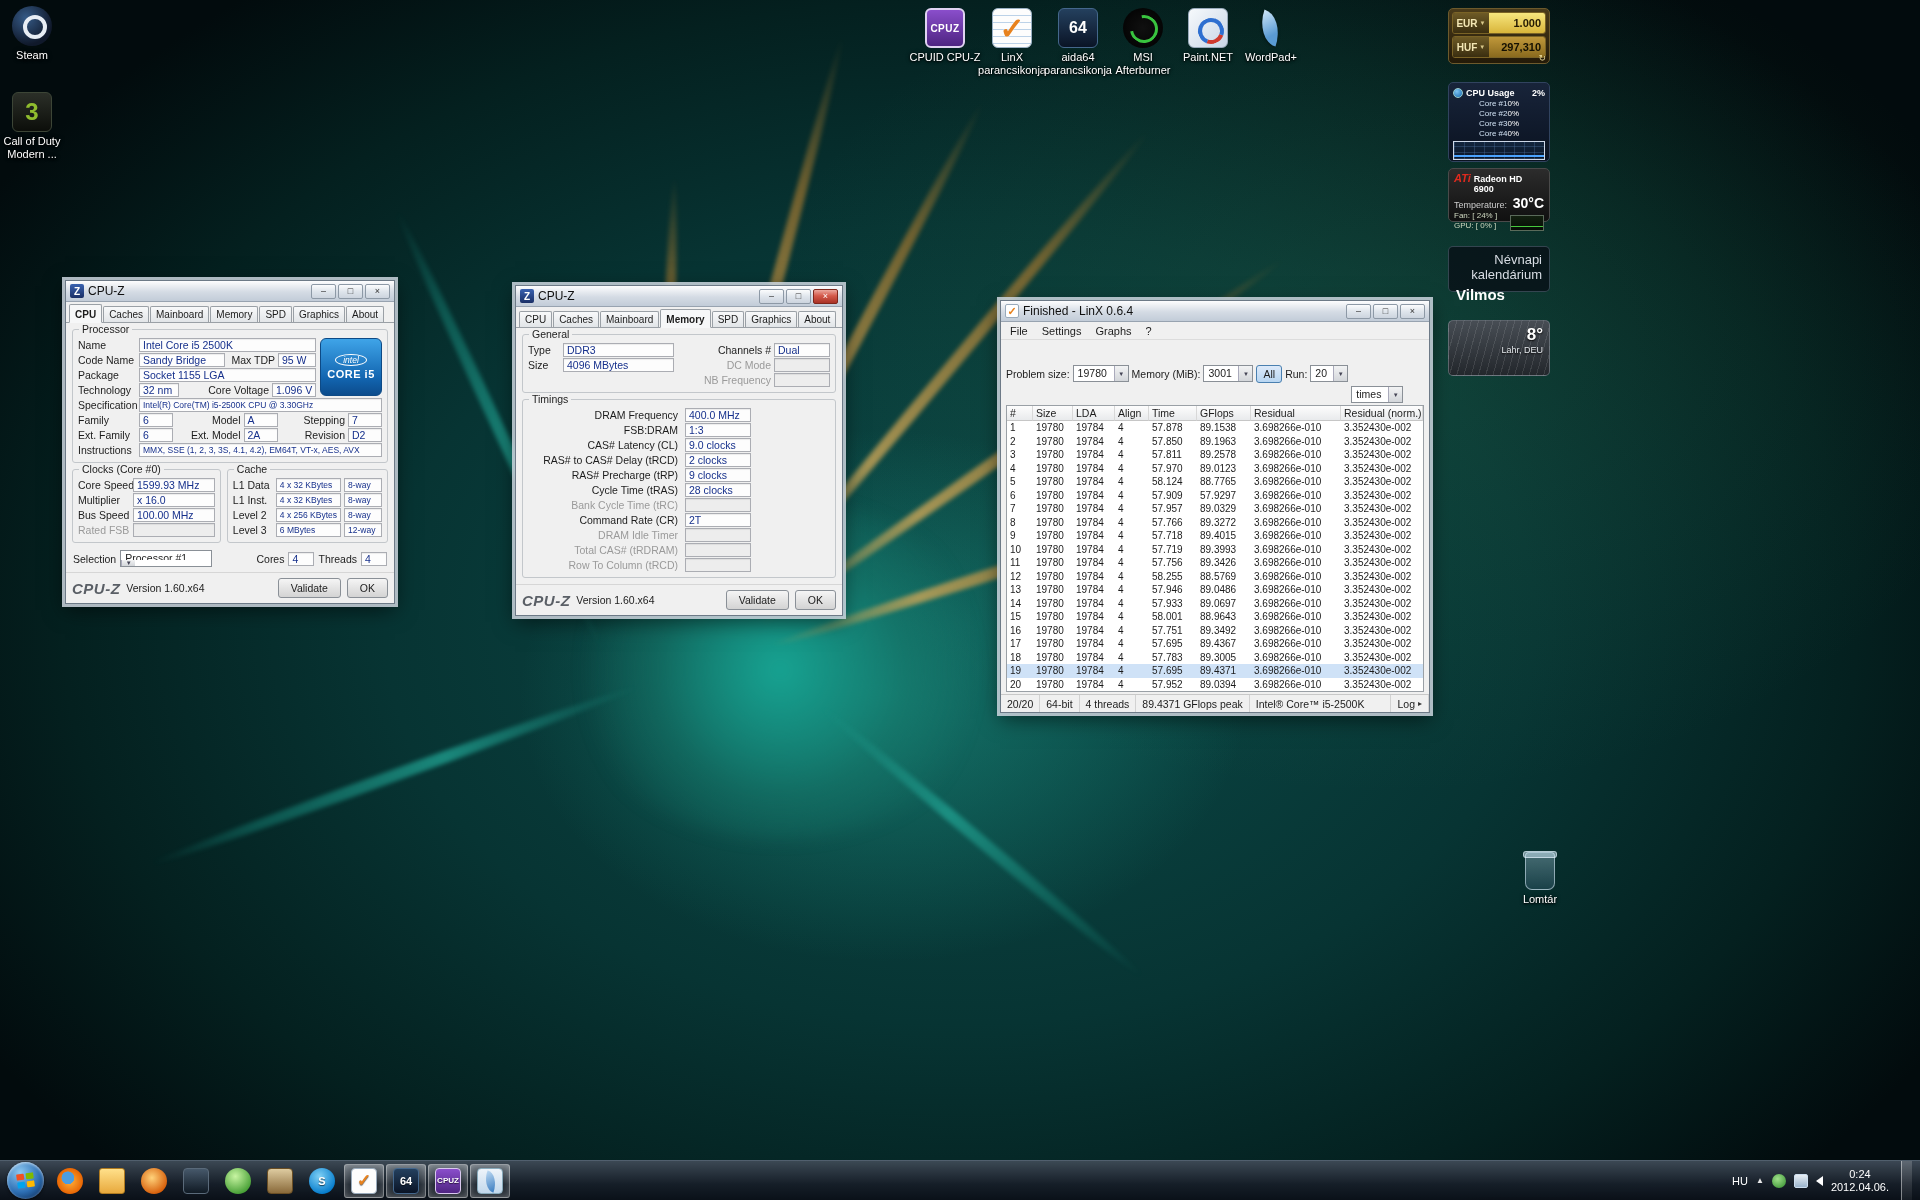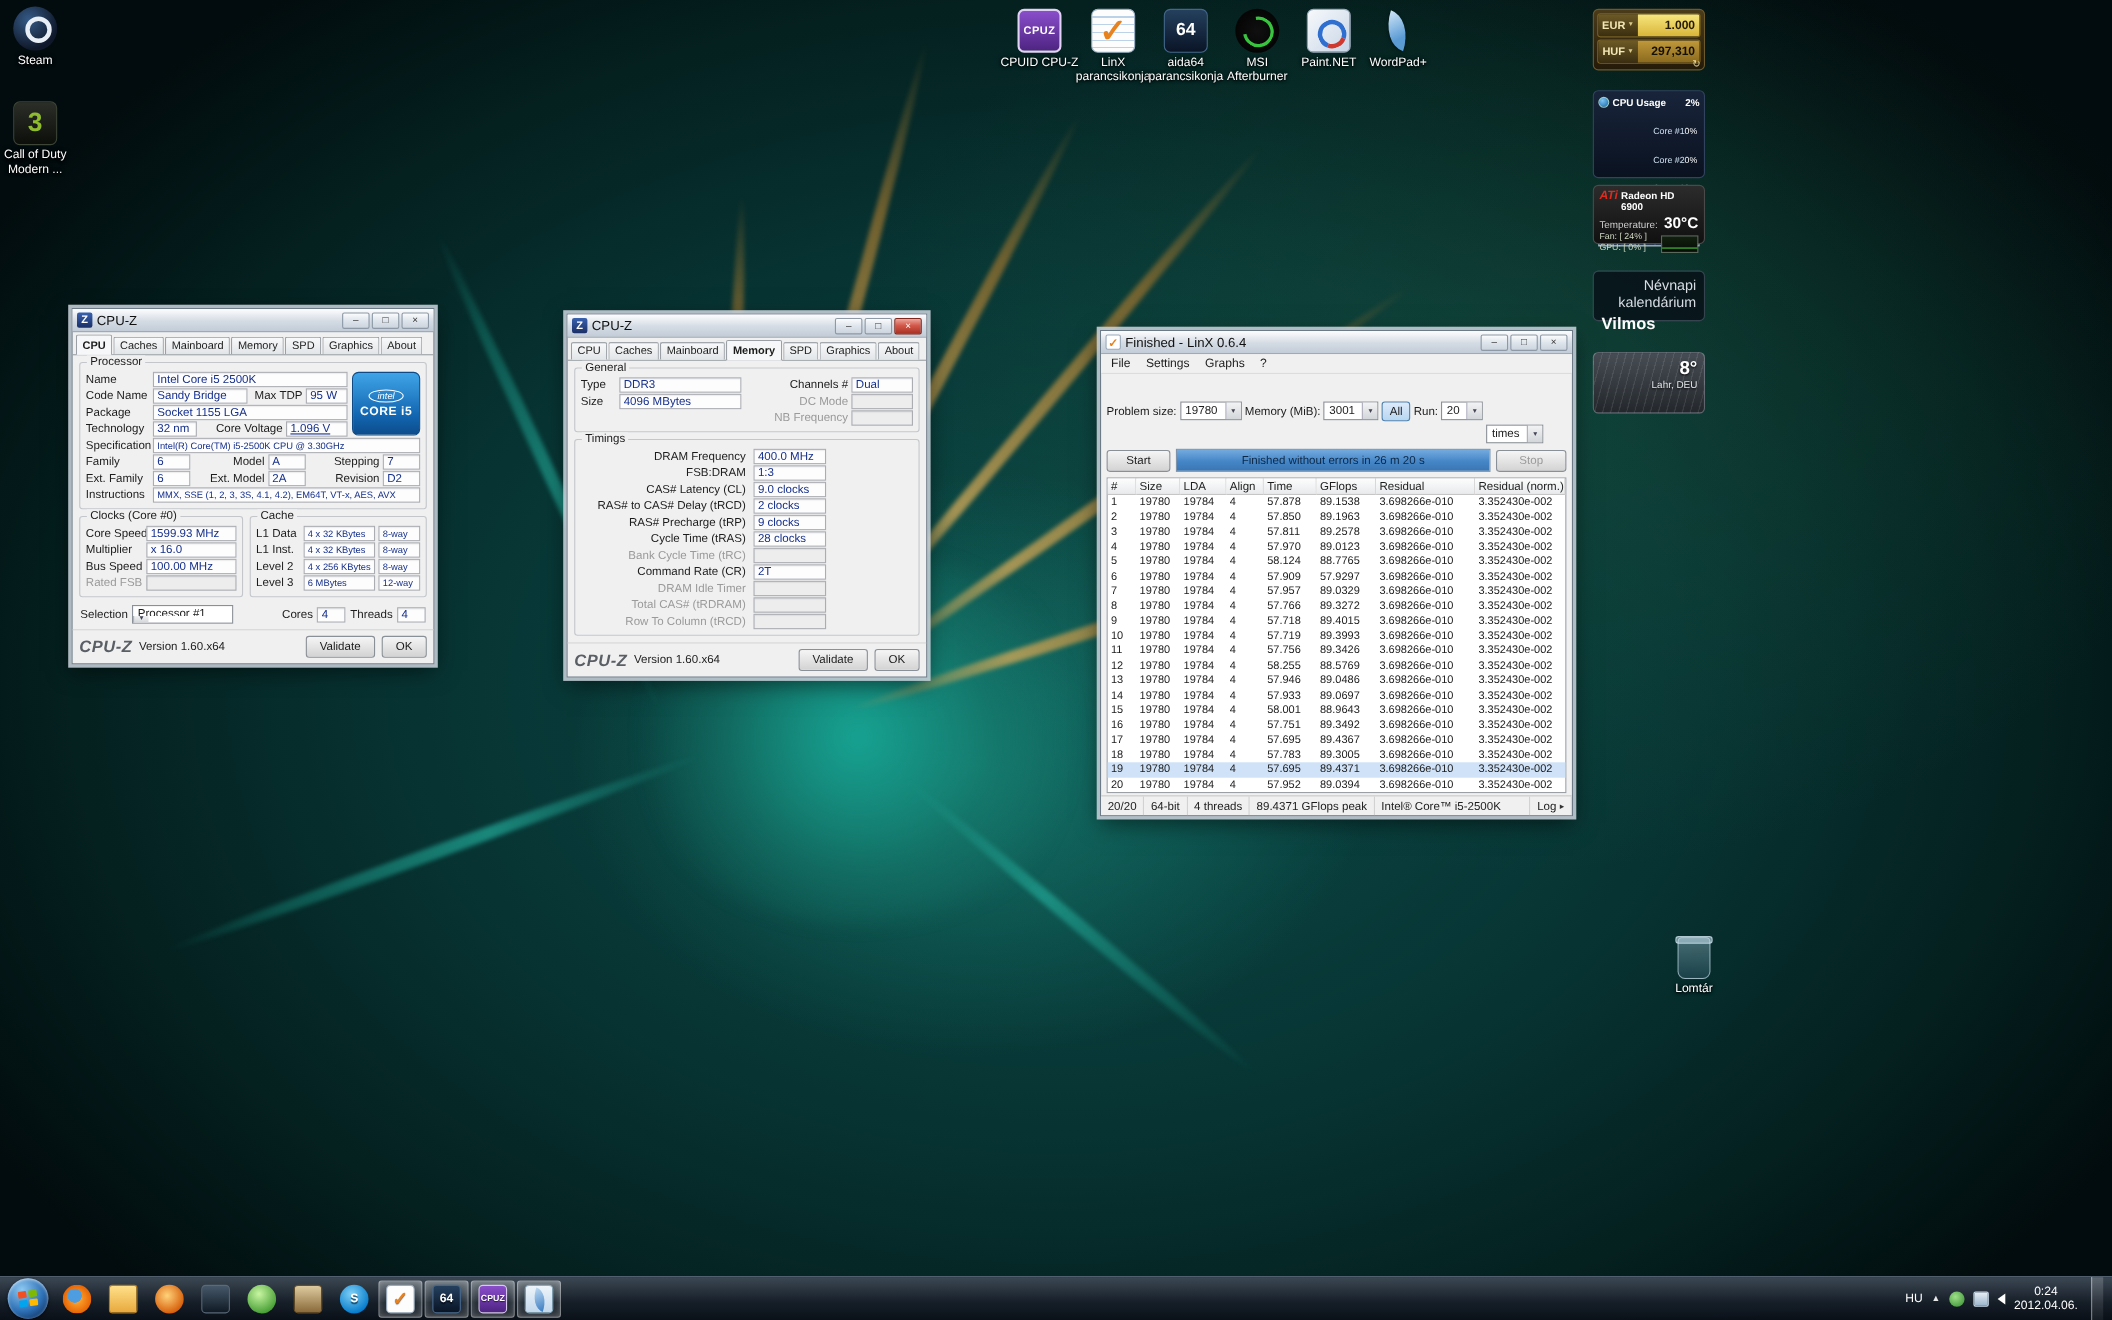--- a/index.html
+++ b/index.html
@@ -48,21 +48,21 @@
 .curarrow{font-size:6px;color:#d8c88a;}
 .curval{flex:1;display:flex;align-items:center;justify-content:flex-end;padding:0 4px;font-size:11px;font-weight:bold;color:#241a02;}
 .currow.r0 .curval{background:linear-gradient(#f7e67e,#d9b53a);}
 .currow.r1 .curval{background:linear-gradient(#c0983a,#8a6a1e);color:#141002;}
 .currefresh{position:absolute;right:3px;bottom:0px;font-size:9px;color:#e8d89a;}
 #g-cpu{top:82px;height:80px;background:linear-gradient(#18243a,#0a1220);border:1px solid #31435f;padding:3px 4px;}
 .cpuhead{display:flex;align-items:center;gap:3px;height:13px;}
 .intel-dot{width:10px;height:10px;border-radius:50%;background:radial-gradient(circle at 35% 30%, #7fc4f2, #1266ad);border:1px solid #9cc;flex:none;}
 .cpuhead .t{font-size:9px;font-weight:bold;flex:1;}
 .cpuhead .v{font-size:9px;font-weight:bold;}
-.corerow{display:flex;justify-content:flex-end;height:10px;padding:0 2px;margin-top:16px;}
+.corerow{display:flex;justify-content:center;height:10px;padding:0 2px;}
 .corelbl{font-size:8px;color:#cfe0f2;}
 .coreval{font-size:8px;color:#fff;}
 .cpugraph{margin-top:2px;height:19px;border:1px solid #cdd8e8;background:
  repeating-linear-gradient(90deg, rgba(90,130,180,0.3) 0 1px, transparent 1px 10px),
  repeating-linear-gradient(0deg, rgba(90,130,180,0.3) 0 1px, transparent 1px 6px),
  linear-gradient(#13263e,#0a1526);position:relative;}
 .cpugraph:after{content:"";position:absolute;left:0;right:0;bottom:2px;height:2px;background:#4aa3ff;}
 #g-gpu{top:168px;height:54px;background:linear-gradient(#2c2c2c,#101010);border:1px solid #4a4a4a;padding:3px 5px;}
 .gpurow1{display:flex;align-items:baseline;gap:3px;}
 .ati{color:#e02a1e;font-weight:bold;font-style:italic;font-size:11px;}
@@ -105,21 +105,21 @@
 .grp{position:relative;border:1px solid #c3c7cb;border-radius:3px;padding:8px 5px 4px;margin-bottom:6px;}
 .gtitle{position:absolute;top:-7px;left:6px;background:#f0f0f0;padding:0 3px;font-size:10.5px;}
 .frow{display:flex;align-items:center;gap:3px;margin-bottom:1px;}
 .flabel{font-size:10.5px;white-space:nowrap;}
 .flabel.dis{color:#9a9a9a;}
 .fbox{border:1px solid #abadb3;background:#fdfdfd;color:#16308c;font-size:10.5px;height:14px;line-height:12px;padding:0 3px;
  box-shadow:inset 0 1px 1px rgba(0,0,0,0.07);white-space:nowrap;overflow:hidden;}
 .fbox.dis{background:#ededed;}
 .fbox.small{font-size:8.5px;line-height:13px;}
 .flex1{flex:1;}
-.w26{width:26px;}.w34{width:34px;}.w38{width:38px;}.w40{width:40px;}.w48{width:56px;text-decoration:underline;}.w56{width:56px;}.w66{width:66px;}.w86{width:86px;}
+.w26{width:26px;}.w34{width:34px;}.w38{width:38px;}.w40{width:40px;}.w48{width:44px;}.w56{width:56px;}.w66{width:66px;}.w86{width:86px;}
 .lab58{width:58px;}.lab52{width:52px;}.lab40{width:40px;}.labr{text-align:right;}
 .procwrap{display:flex;gap:4px;}
 .procleft{flex:1;min-width:0;}
 .intelbadge{width:62px;height:58px;border-radius:6px;border:1px solid #0d4a86;color:#fff;flex:none;
  background:linear-gradient(#3fa4e8,#1265b0 70%,#0c4c8c);display:flex;flex-direction:column;align-items:center;justify-content:center;gap:2px;}
 .inteloval{border:1px solid #fff;border-radius:50%;padding:0 7px;font-size:8.5px;font-style:italic;}
 .intelcore{font-size:11px;font-weight:bold;letter-spacing:0.5px;}
 .twocol{display:flex;gap:6px;}
 .twocol .grp{flex:1;margin-bottom:4px;}
 .selrow{display:flex;align-items:center;gap:4px;margin:3px 1px 5px;}
@@ -609,25 +609,20 @@
       <span>Run:</span>
       <span class="combo" style="width:38px;">
           <span class="cval">20</span>
           <span class="carrow">▼</span>
         </span>
       <span class="combo" style="width:52px;margin-top:42px;">
           <span class="cval">times</span>
           <span class="carrow">▼</span>
         </span>
     </div>
-    <div class="runrow">
-      <span class="btn" style="width:58px;">Start</span>
-      <span class="progress">Finished without errors in 26 m 20 s</span>
-      <span class="btn disabled" style="width:64px;">Stop</span>
-    </div>
     <div class="ltable">
       <div class="lgrid" id="linx-head">
           <div class="hc">#</div>
           <div class="hc">Size</div>
           <div class="hc">LDA</div>
           <div class="hc">Align</div>
           <div class="hc">Time</div>
           <div class="hc">GFlops</div>
           <div class="hc">Residual</div>
           <div class="hc">Residual (norm.)</div>

